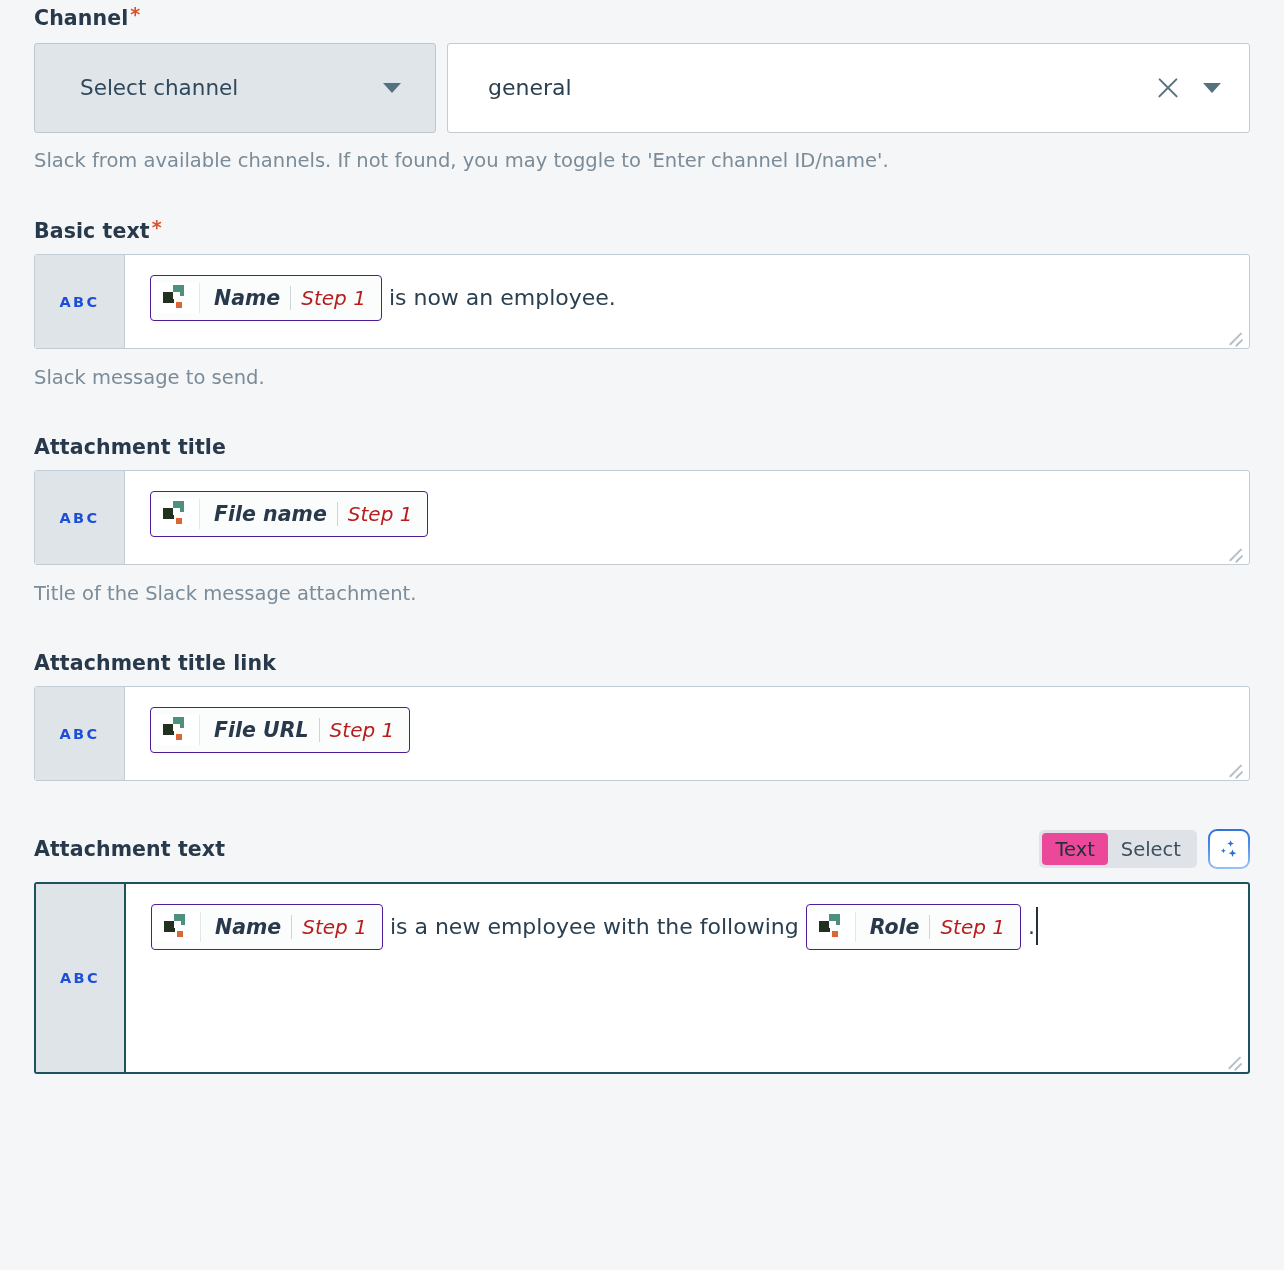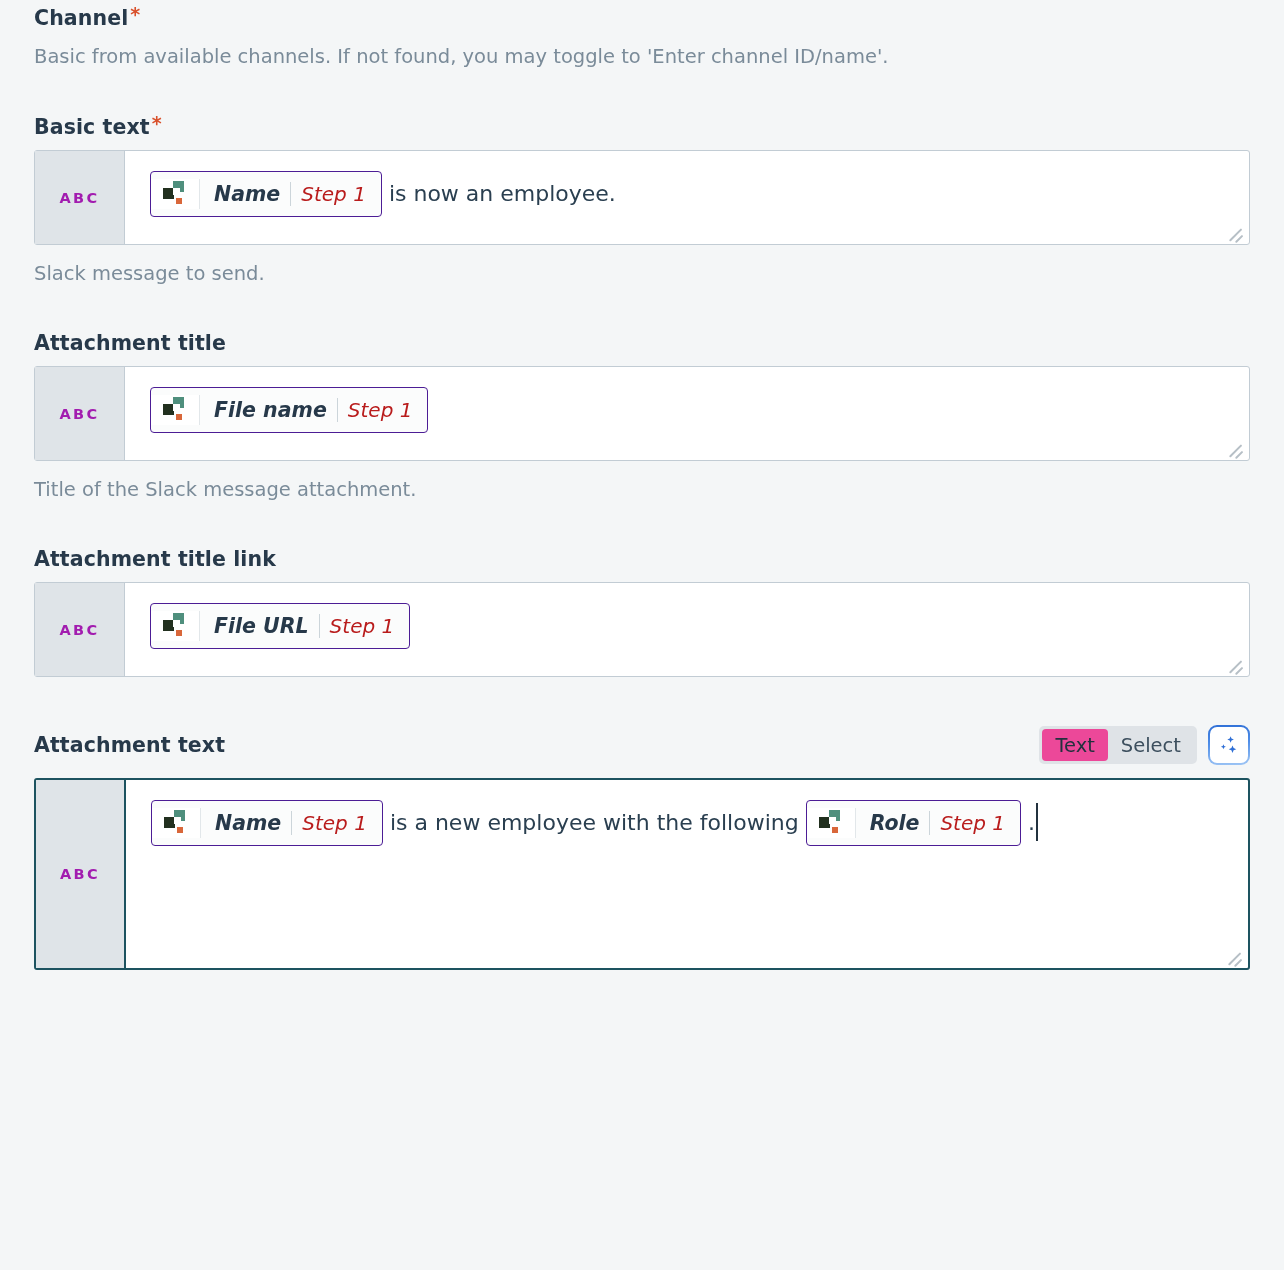--- a/index.html
+++ b/index.html
@@ -131,21 +131,21 @@
   .abc-gutter {
     width: 90px;
     flex: 0 0 90px;
     background: #dfe4e8;
     border-right: 1px solid #c2ccd4;
     display: flex;
     align-items: center;
     justify-content: center;
     font-size: 14.5px;
     letter-spacing: 2.4px;
-    color: #a21caf;
+    color: #1d4ed8;
     font-weight: 600;
     box-sizing: border-box;
   }
   .abc-field.focused .abc-gutter { border-right: 2px solid #1d5360; }
   .abc-body {
     flex: 1;
     padding: 21px 22px 0 25px;
     font-size: 22px;
     color: #2a3f50;
     line-height: 34px;
@@ -290,22 +290,34 @@
 <body>
 
 <div class="page">
 
   <div class="field-block" style="padding-top:8px;">
     <div class="field-label">
       <span>Channel</span>
       <span class="req-star">*</span>
     </div>
 
-
-    <div class="help-text mt-chan-help">Basic from available channels. If not found, you may toggle to 'Enter channel ID/name'.</div>
+    <div class="channel-row">
+      <div class="select-channel-btn">
+        <span>Select channel</span>
+        <span class="caret-down"></span>
+      </div>
+
+      <div class="channel-input">
+        <span class="value">general</span>
+        <span class="icon-x"></span>
+        <span class="caret-down"></span>
+      </div>
+    </div>
+
+    <div class="help-text mt-chan-help">Slack from available channels. If not found, you may toggle to 'Enter channel ID/name'.</div>
   </div>
 
   <div class="field-block" style="padding-top:48px;">
     <div class="field-label">
       <span>Basic text</span>
       <span class="req-star">*</span>
     </div>
 
     <div class="abc-field h-single">
       <div class="abc-gutter">ABC</div>

